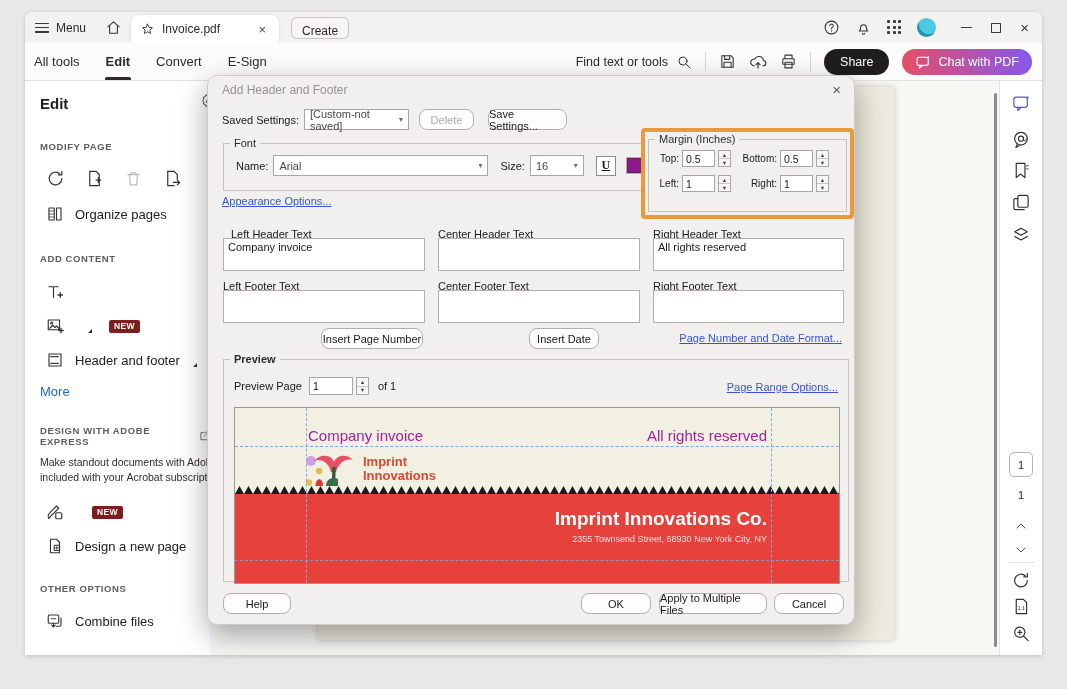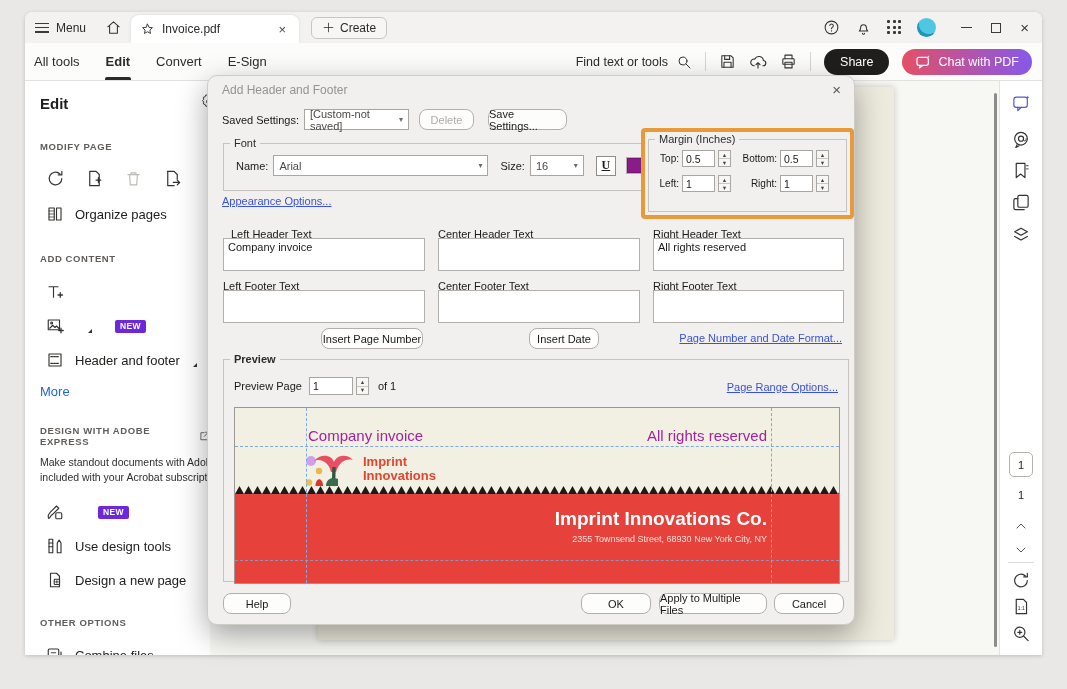--- a/index.html
+++ b/index.html
@@ -12,26 +12,26 @@
             background:#fff; border-radius:8px 8px 0 0; box-shadow:0 1px 4px rgba(0,0,0,.18);
             display:flex; flex-direction:column; overflow:hidden; }
 
   
   .titlebar { height:31px; background:#f3f2f0; display:flex; align-items:center; flex:none; }
   .tb-left { display:flex; align-items:center; height:100%; }
   .menu-btn { display:flex; align-items:center; gap:7px; padding:0 10px 0 10px; font-size:12px; color:#2c2b2a; }
   .hamburger { width:14px; height:10px; display:flex; flex-direction:column; justify-content:space-between; }
   .hamburger i { height:1.6px; background:#3a3937; display:block; }
   .home-btn { padding:0 9px; display:flex; align-items:center; }
-  .doc-tab { align-self:flex-end; height:28px; width:168px; background:#fff; border-radius:8px 8px 0 0;
+  .doc-tab { align-self:flex-end; height:28px; width:148px; background:#fff; border-radius:8px 8px 0 0;
              display:flex; align-items:center; padding:0 9px; box-shadow:0 0 3px rgba(0,0,0,.12); }
   .doc-tab .title { font-size:12px; color:#2c2b2a; margin-left:7px; flex:1; }
   .tab-close { color:#4a4947; font-size:13px; line-height:1; padding:2px 4px; }
   .create-btn { margin-left:12px; height:22px; border:1px solid #c9c6c2; border-radius:6px; background:#f7f6f4;
-                display:flex; align-items:center; gap:5px; padding:0 10px; font-size:12px; color:#2c2b2a; }
+                display:flex; align-items:center; gap:5px; padding:0 10px; font-size:12px; color:#2c2b2a;flex-direction:column; }
   .tb-right { margin-left:auto; display:flex; align-items:center; gap:15px; padding-right:13px; }
   .avatar { width:19px; height:19px; border-radius:50%; background:radial-gradient(circle at 62% 32%, #4ec7e2 55%, #1f96b6 58%); }
   .winctl { display:flex; align-items:center; gap:19px; margin-left:10px; color:#3a3937; }
   .ctl-min { width:11px; height:1.5px; background:#3a3937; display:inline-block; }
   .ctl-max { width:10px; height:10px; border:1.4px solid #3a3937; display:inline-block; }
   .ctl-close { font-size:15px; line-height:1; color:#3a3937; }
 
   
   .toolbar { height:38px; background:#fcfcfb; border-bottom:1px solid #e3e1de; display:flex; align-items:center; flex:none; padding:0 10px 0 8px; }
   .tool-tabs { display:flex; align-items:center; gap:24px; height:100%; }
@@ -47,22 +47,22 @@
 
   
   .main { flex:1; display:flex; min-height:0; }
   .sidebar { width:185px; background:#fff; position:relative; flex:none; overflow:hidden; padding:14px 0 0 15px; }
   .sb-title { font-size:15px; font-weight:bold; color:#1f1e1d; position:relative; }
   .sb-gear { position:absolute; left:176px; top:13px; }
   .sb-label { font-size:9.5px; color:#5f5c59; letter-spacing:.6px; font-weight:bold; }
   .sb-iconrow { display:flex; align-items:center; gap:20px; margin:17px 0 0 6px; }
   .sb-item { display:flex; align-items:center; gap:11px; font-size:13px; color:#222120; margin-left:6px; white-space:nowrap; }
   .sb-link { font-size:13px; color:#1e66d6; }
-  .badge-new { background:#6d28d9; color:#fff; font-size:8.5px; font-weight:bold; letter-spacing:.4px;
-               border-radius:2px; padding:1.5px 5px; margin-left:12px; }
+  .badge-new { background:#7f1d1d; color:#fff; font-size:8.5px; font-weight:bold; letter-spacing:.4px;
+               border-radius:2px; padding:1.5px 5px; margin-left:6px; }
   .submark { width:0; height:0; border-left:4px solid transparent; border-bottom:4px solid #333231; margin:9px 0 0 2px; }
   .sb-desc { font-size:10.5px; color:#2f2e2c; line-height:1.45; margin-top:8px; white-space:nowrap; }
 
   .docarea { flex:1; position:relative; background:#f7f7f4; overflow:hidden; }
   .page { position:absolute; left:108px; top:6px; width:576px; bottom:15px; background:#edebdd; box-shadow:0 0 7px rgba(0,0,0,.2); }
   .scrollthumb { position:absolute; right:2px; top:12px; bottom:8px; width:3px; background:#8d8c8a; border-radius:2px; }
 
   .rightbar { width:43px; flex:none; background:#fff; border-left:1px solid #e5e3e0; position:relative; }
   .rb-ic { position:absolute; left:50%; transform:translateX(-50%); }
   .pagebox { position:absolute; left:50%; transform:translateX(-50%); top:371px; width:24px; height:25px;
@@ -318,28 +318,20 @@
           <div>Make standout documents with Adobe E</div>
           <div>included with your Acrobat subscription.</div>
         </div>
         <div class="sb-item" style="margin-top:18px;">
           <svg class="ic" width="18" height="18" viewBox="0 0 24 24">
               <path d="M3.5 20.5c3-1 2-4 5-5l8.5-8.5-3-3L5.5 12.5c-1 3-4 2-2 8z"></path>
               <rect x="13" y="13" width="8" height="8" rx="1.5"></rect>
             </svg>
           <span></span>
           <span class="badge-new">NEW</span>
-        </div>
-        <div class="sb-item" style="margin-top:16px;">
-          <svg class="ic" width="18" height="18" viewBox="0 0 24 24">
-              <rect x="4" y="3" width="5" height="18"></rect>
-              <path d="M4 8h5M4 13h5"></path>
-              <path d="M15 21V8l2.5-4L20 8v13z"></path>
-            </svg>
-          <span>Use design tools</span>
         </div>
         <div class="sb-item" style="margin-top:16px;">
           <svg class="ic" width="18" height="18" viewBox="0 0 24 24">
               <path d="M6 3h8l4 4v14H6z"></path>
               <rect x="11" y="11" width="7" height="7" rx="1"></rect>
               <path d="M14.5 12.8v3.4M12.8 14.5h3.4" stroke-width="1.2"></path>
             </svg>
           <span>Design a new page</span>
         </div>
 

